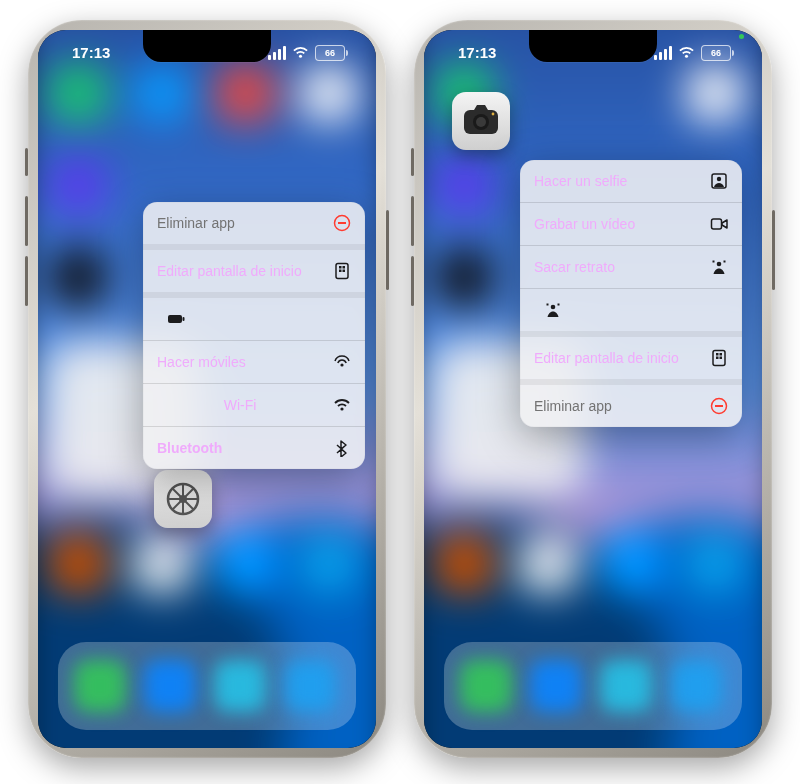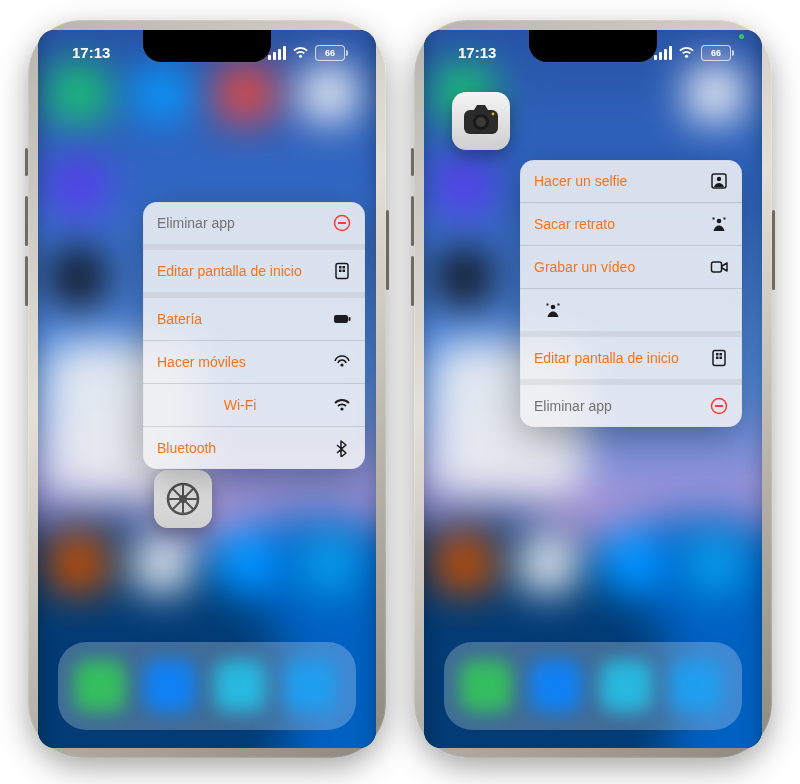--- a/index.html
+++ b/index.html
@@ -2,21 +2,21 @@
 <html><head>
 <meta charset="utf-8">
 <style>
   html,body{margin:0;padding:0;width:800px;height:784px;background:#fff;font-family:-apple-system,Helvetica,Arial,sans-serif;overflow:hidden}
   .stage{position:relative;width:800px;height:784px}
   .phone{position:absolute;top:20px;width:358px;height:738px;border-radius:54px;
          background:linear-gradient(145deg,#b7b4ae,#e4e0d8 40%,#8c8880);
          box-shadow:0 10px 30px rgba(0,0,0,.35),inset 0 0 2px rgba(255,255,255,.6)}
   .phone.left{left:28px}
   .phone.right{left:414px}
-  .screen{position:absolute;inset:10px;border-radius:17px;overflow:hidden;background:#000}
+  .screen{position:absolute;inset:10px;border-radius:28px;overflow:hidden;background:#000}
   .bg{position:absolute;inset:0;filter:blur(16px) saturate(1.2);transform:scale(1.1)}
   .bg::before{content:"";position:absolute;inset:0;
     background:
       radial-gradient(circle at 20% 90%,#0a3a6a 0 22%,transparent 28%),
       radial-gradient(circle at 80% 88%,#0c5fb0 0 20%,transparent 26%),
       linear-gradient(180deg,#2b4d90 0%,#3a68b6 25%,#5f8fd5 50%,#b996c9 70%,#e0b46a 85%,#7a4620 100%)}
   .dock{position:absolute;left:20px;right:20px;bottom:18px;height:88px;border-radius:28px;
         background:rgba(255,255,255,.25)}
   .notch{position:absolute;top:0;left:50%;transform:translateX(-50%);width:128px;height:32px;
          background:#000;border-bottom-left-radius:18px;border-bottom-right-radius:18px;
@@ -46,21 +46,21 @@
             background:linear-gradient(180deg,#f4f4f4,#cfcfcf);
             box-shadow:0 6px 18px rgba(0,0,0,.35);
             display:flex;align-items:center;justify-content:center}
   .app-icon svg{width:40px;height:40px}
 
   
   .menu{position:absolute;width:222px;border-radius:14px;overflow:hidden;
         background:rgba(240,240,242,.88);
         box-shadow:0 10px 40px rgba(0,0,0,.35),inset 0 0 0 .5px rgba(0,0,0,.05)}
   .menu-item{display:flex;align-items:center;justify-content:space-between;
-             padding:12px 14px;font-size:14px;color:#f97316;cursor:pointer;line-height:1.2}
+             padding:12px 14px;font-size:14px;color:#f0abfc;cursor:pointer;line-height:1.2}
   .menu-item + .menu-item{border-top:1px solid rgba(0,0,0,.12)}
   .menu-item.sep-above{border-top:6px solid rgba(0,0,0,.06)}
   .menu-item.destructive{color:#737373}
   .menu-item.destructive svg{color:#ff3b30}
   .menu-item svg{width:18px;height:18px;flex-shrink:0;margin-left:10px;color:#1c1c1e}
   .menu-item .lbl{flex:1}
 
   
   .sidebtn{position:absolute;background:#6f6a63;border-radius:2px}
 </style>
@@ -196,39 +196,38 @@
               <use href="#ic-delete"></use>
             </svg>
           </div>
           <div class="menu-item sep-above">
             <span class="lbl" style="white-space: pre-line;">Editar pantalla de inicio</span>
             <svg viewBox="0 0 18 18">
               <use href="#ic-edit-home"></use>
             </svg>
           </div>
           <div class="menu-item sep-above">
-            <span class="lbl" style="white-space: pre-line;">Batería</span>
             <svg viewBox="0 0 18 18">
               <use href="#ic-battery"></use>
             </svg>
           </div>
           <div class="menu-item">
             <span class="lbl" style="white-space: pre-line;">Hacer móviles</span>
             <svg viewBox="0 0 18 18">
               <use href="#ic-cellular"></use>
             </svg>
           </div>
           <div class="menu-item">
             <span class="lbl" style="white-space: pre-line; text-align: center;">Wi-Fi</span>
             <svg viewBox="0 0 18 18">
               <use href="#ic-wifi"></use>
             </svg>
           </div>
           <div class="menu-item">
-            <span class="lbl" style="white-space: pre-line;">Bluetooth</span>
+            <span class="lbl" style="white-space: pre-line; font-weight: bold;">Bluetooth</span>
             <svg viewBox="0 0 18 18">
               <use href="#ic-bluetooth"></use>
             </svg>
           </div>
         </div>
     </div>
   </div>
 
   <div class="phone right">
     <div class="sidebtn" style="left:-3px;top:128px;width:3px;height:28px"></div>
@@ -282,29 +281,29 @@
       </div>
 
       <div class="menu" id="menu-right" style="left:96px;top:130px">
           <div class="menu-item">
             <span class="lbl" style="white-space: pre-line;">Hacer un selfie</span>
             <svg viewBox="0 0 18 18">
               <use href="#ic-selfie"></use>
             </svg>
           </div>
           <div class="menu-item">
+            <span class="lbl" style="white-space: pre-line;">Grabar un vídeo</span>
+            <svg viewBox="0 0 18 18">
+              <use href="#ic-video"></use>
+            </svg>
+          </div>
+          <div class="menu-item">
             <span class="lbl" style="white-space: pre-line;">Sacar retrato</span>
             <svg viewBox="0 0 18 18">
               <use href="#ic-portrait"></use>
-            </svg>
-          </div>
-          <div class="menu-item">
-            <span class="lbl" style="white-space: pre-line;">Grabar un vídeo</span>
-            <svg viewBox="0 0 18 18">
-              <use href="#ic-video"></use>
             </svg>
           </div>
           <div class="menu-item">
             <svg viewBox="0 0 18 18">
               <use href="#ic-portrait"></use>
             </svg>
           </div>
           <div class="menu-item sep-above">
             <span class="lbl" style="white-space: pre-line;">Editar pantalla de inicio</span>
             <svg viewBox="0 0 18 18">

